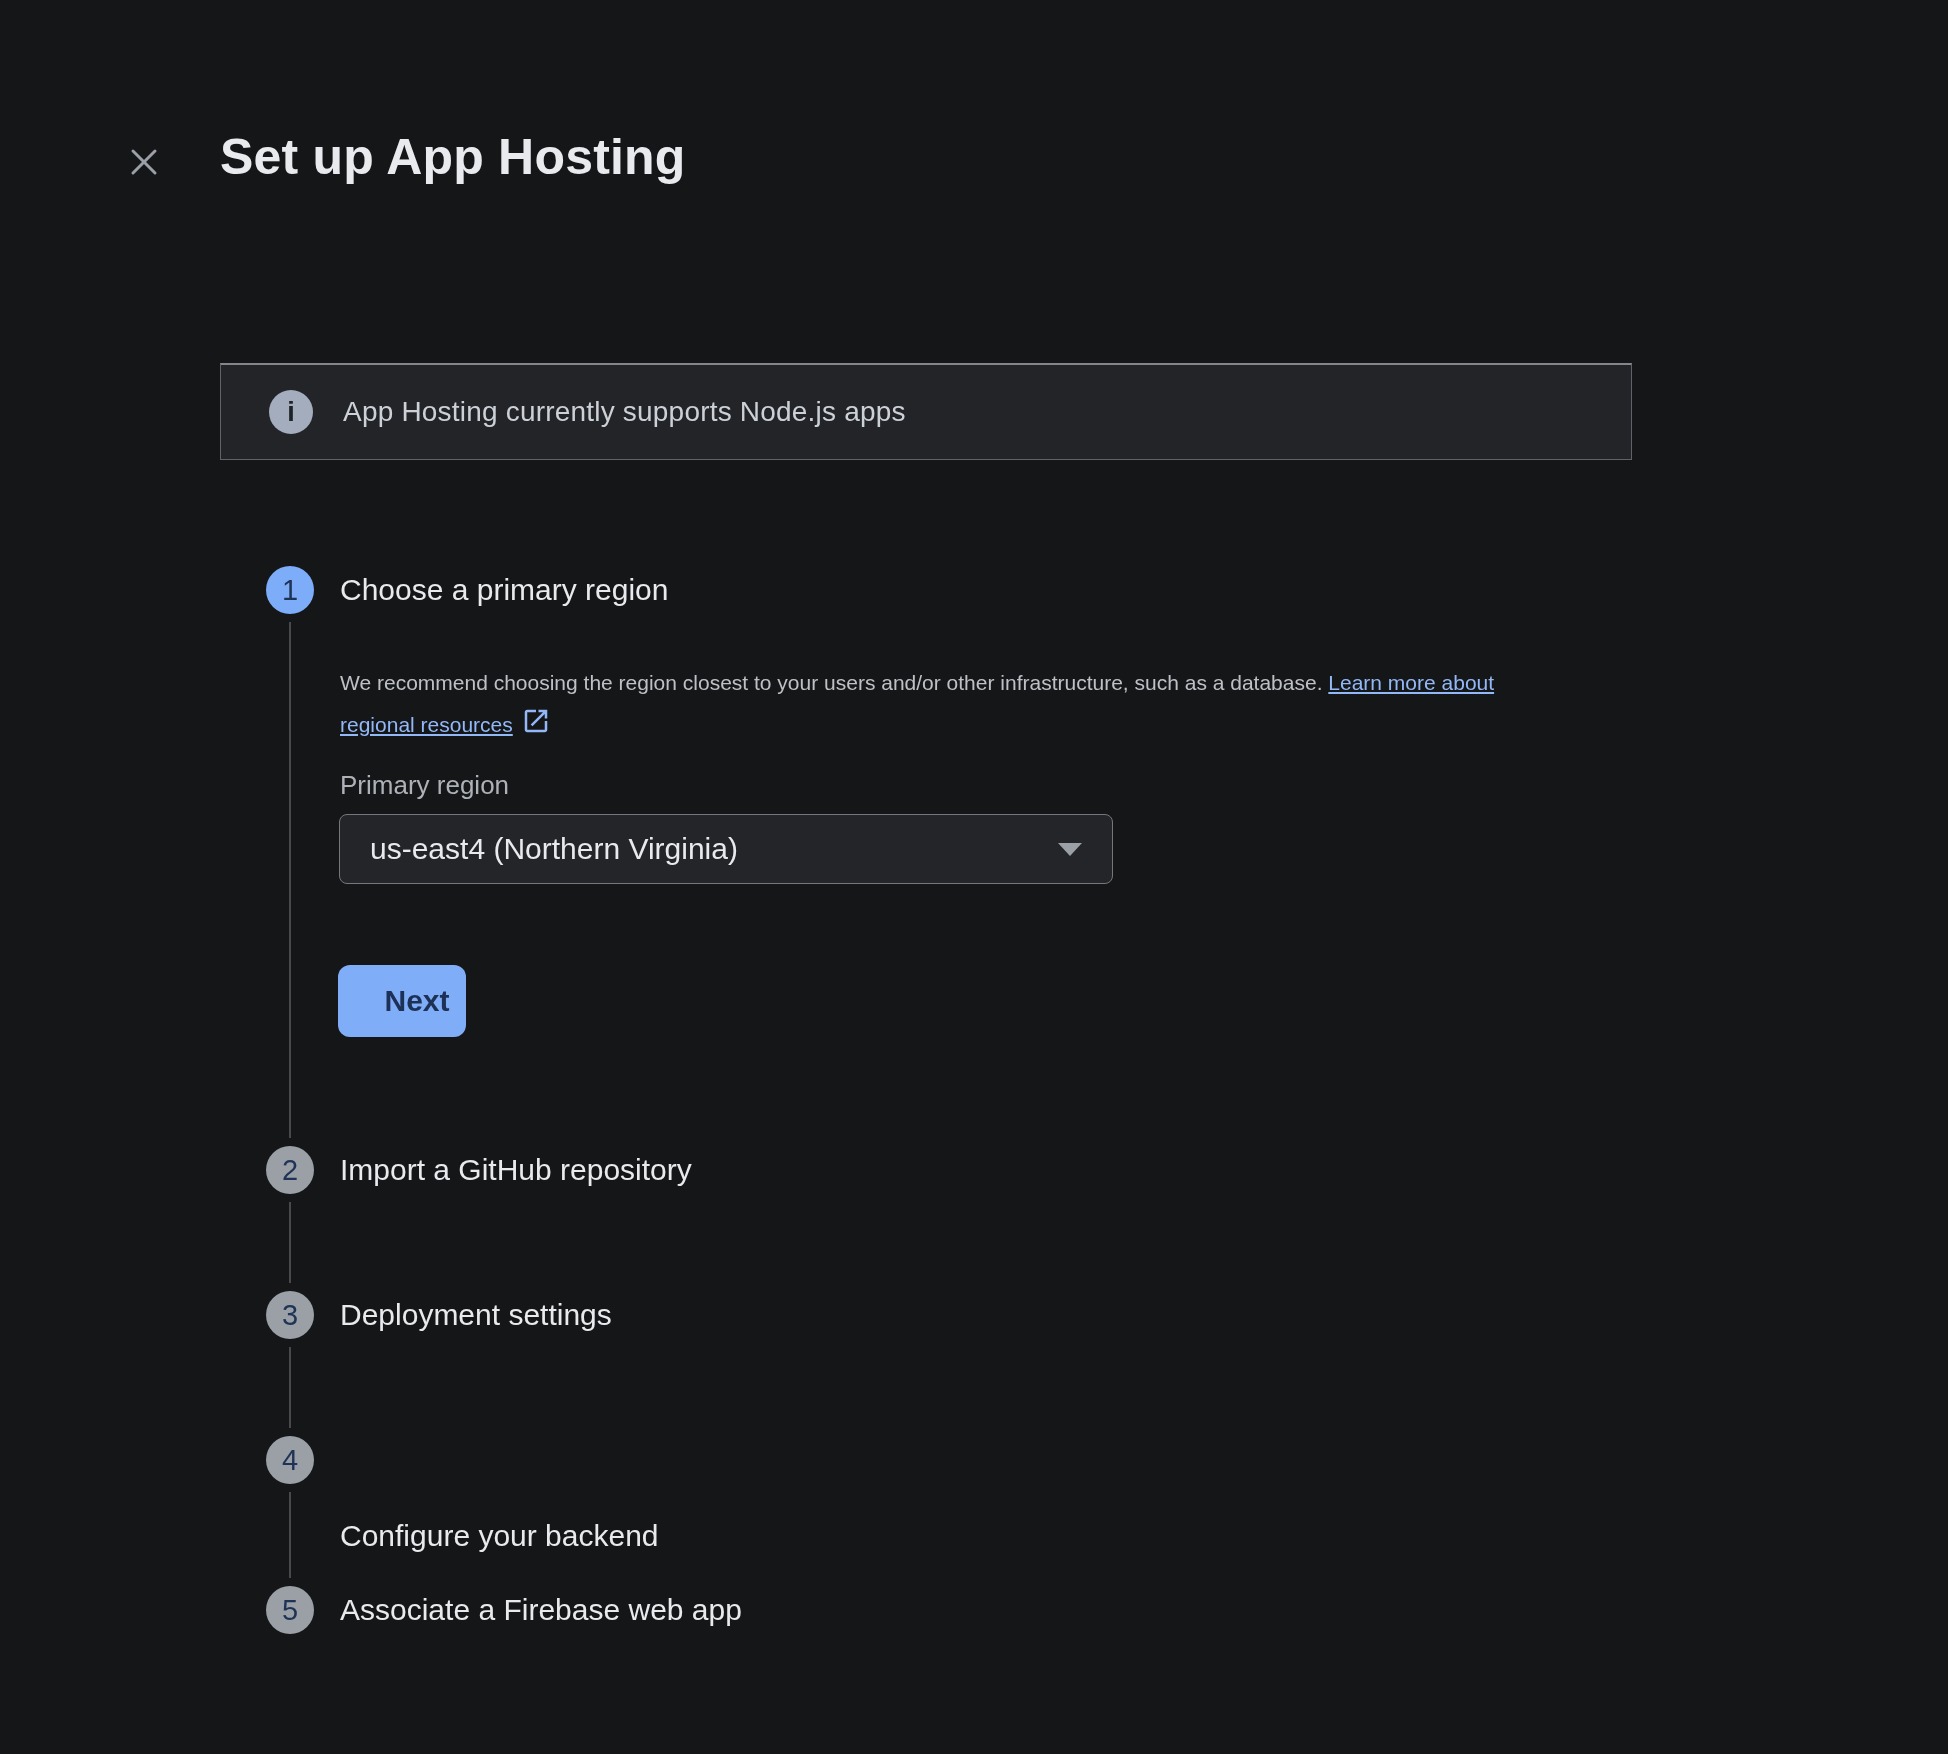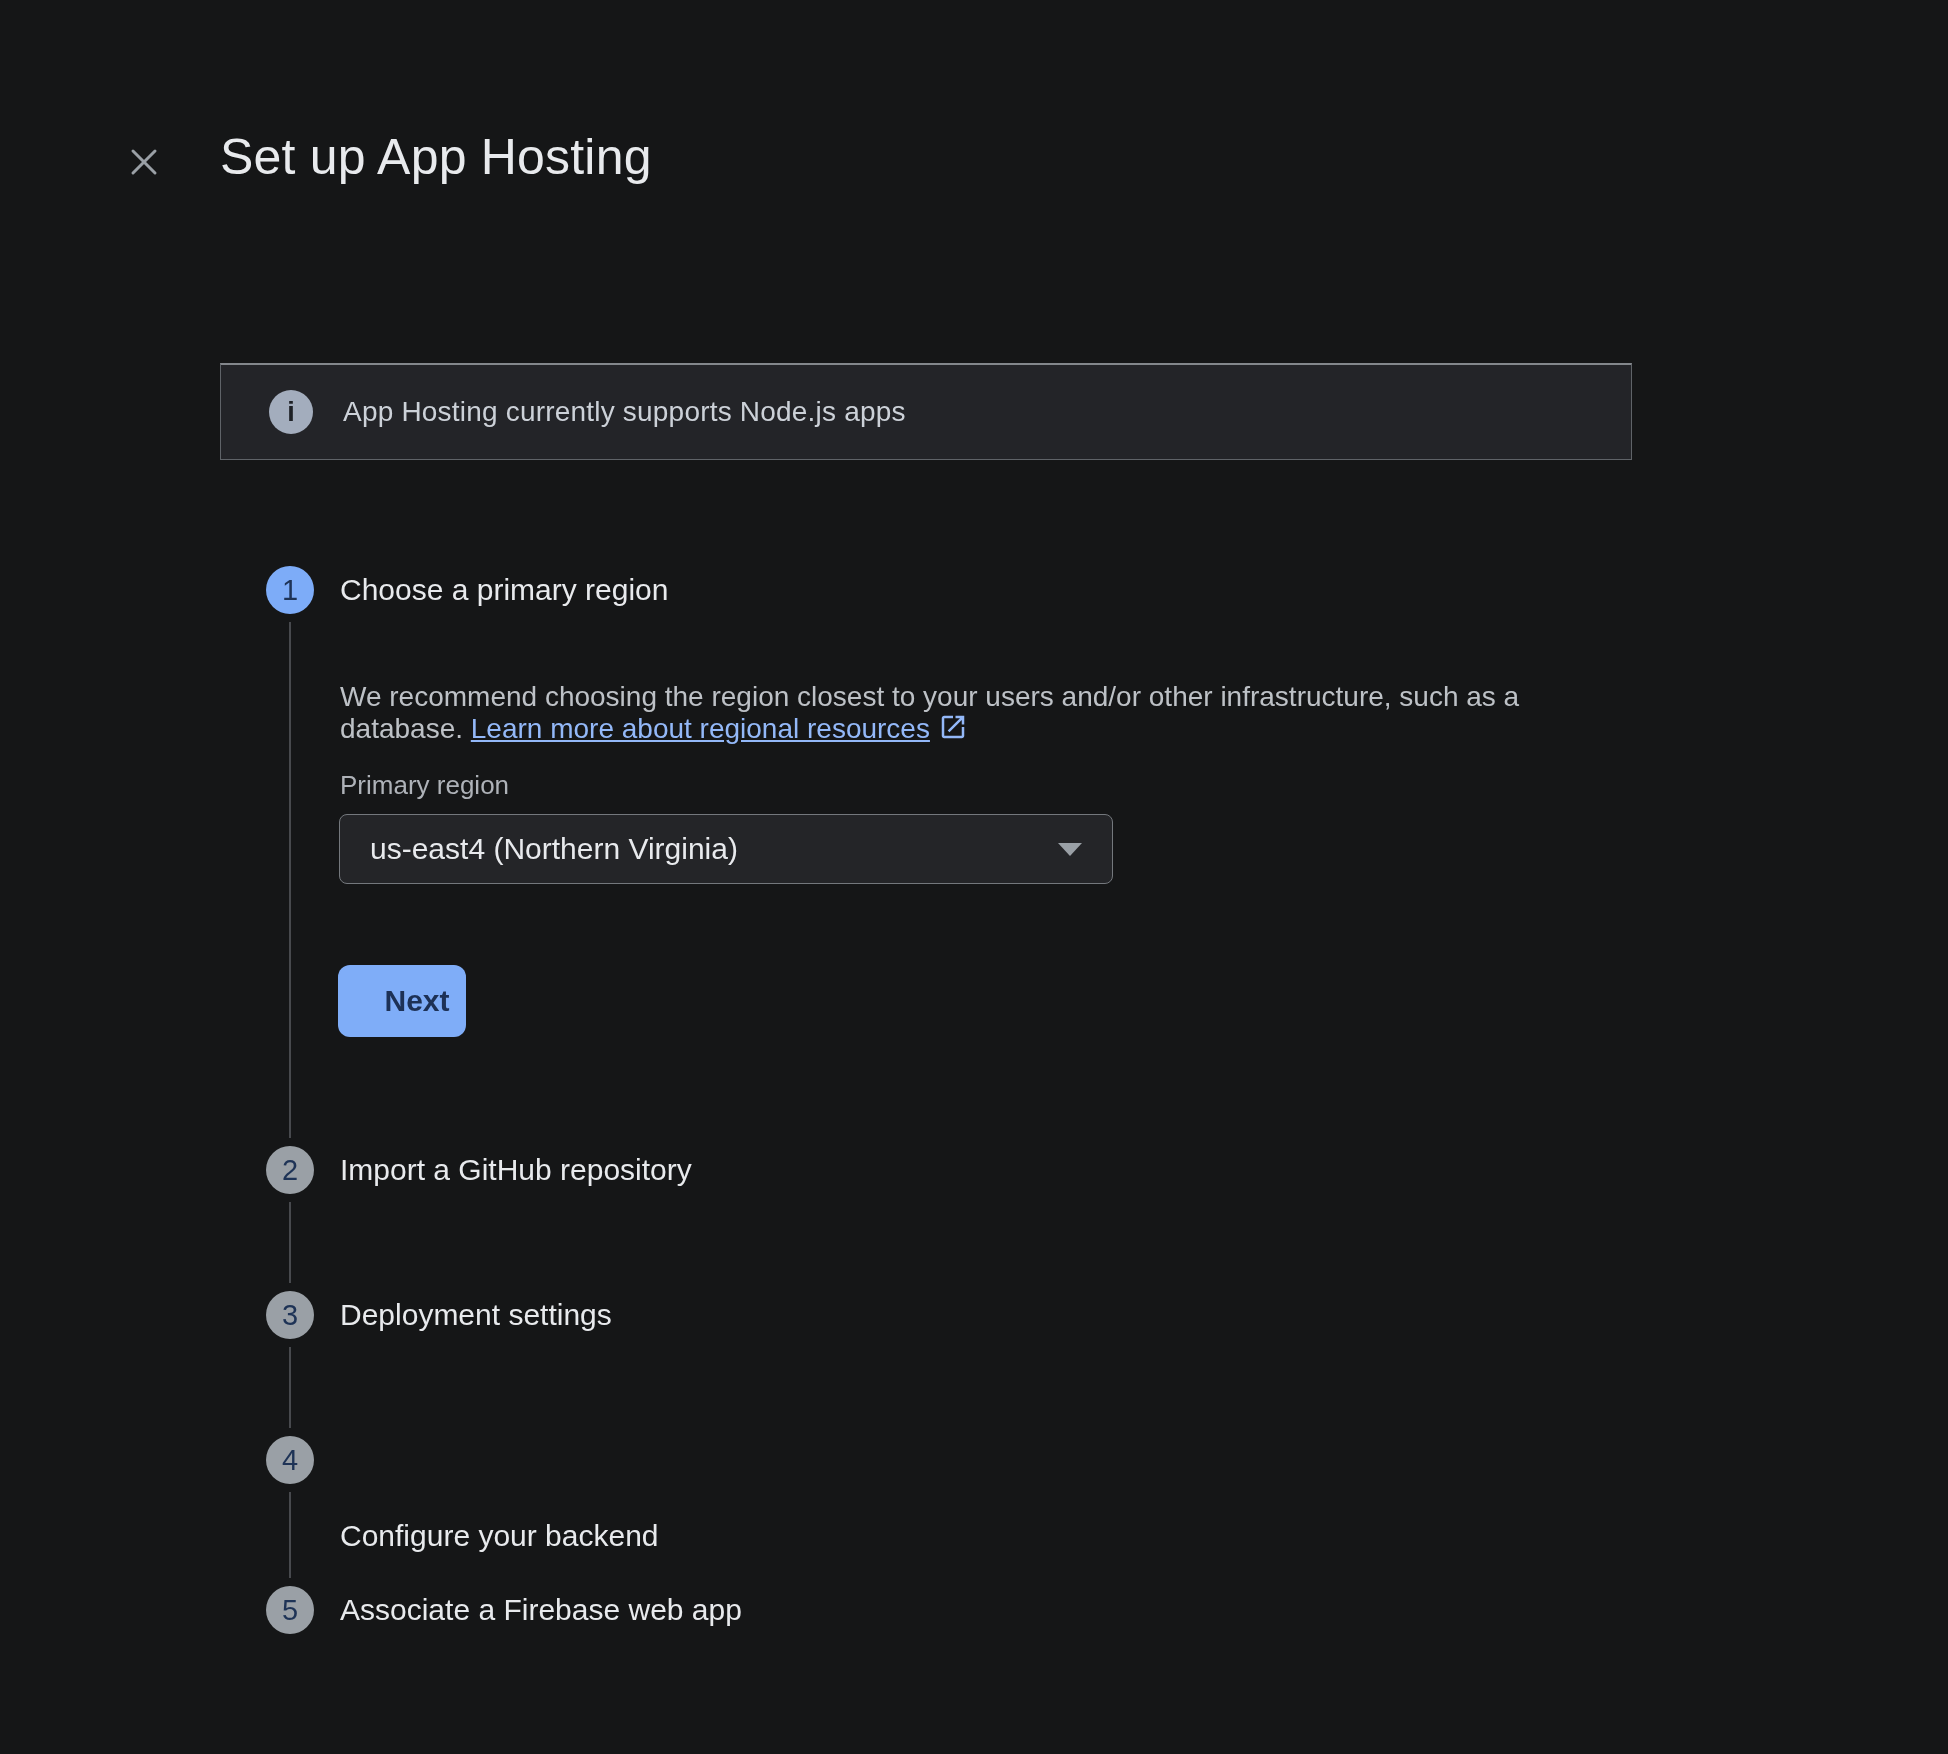--- a/index.html
+++ b/index.html
@@ -27,21 +27,21 @@
     align-items: center;
     justify-content: center;
     cursor: pointer;
     border-radius: 50%;
   }
   .dialog-title {
     position: absolute;
     left: 220px;
     top: 128px;
     font-size: 50px;
-    font-weight: 400;
+    font-weight: 700;
     letter-spacing: 0.2px;
     color: #e8eaed;
     white-space: nowrap;
   }
 
   
   .banner {
     position: absolute;
     left: 220px;
     top: 363px;
@@ -109,24 +109,23 @@
     width: 2px;
     background: #47494d;
   }
 
   
   .step-desc {
     position: absolute;
     left: 340px;
     top: 662px;
     width: 1215px;
-    font-size: 28px;
-    line-height: 30px;
+    font-size: 21px;
+    line-height: 42px;
     color: #bdc1c6;
-    margin-top: 20px;
   }
   .step-desc a {
     color: #93b8f8;
     text-decoration: underline;
     cursor: pointer;
   }
   .ext-icon {
     display: inline-block;
     vertical-align: -4px;
     margin-left: 8px;

